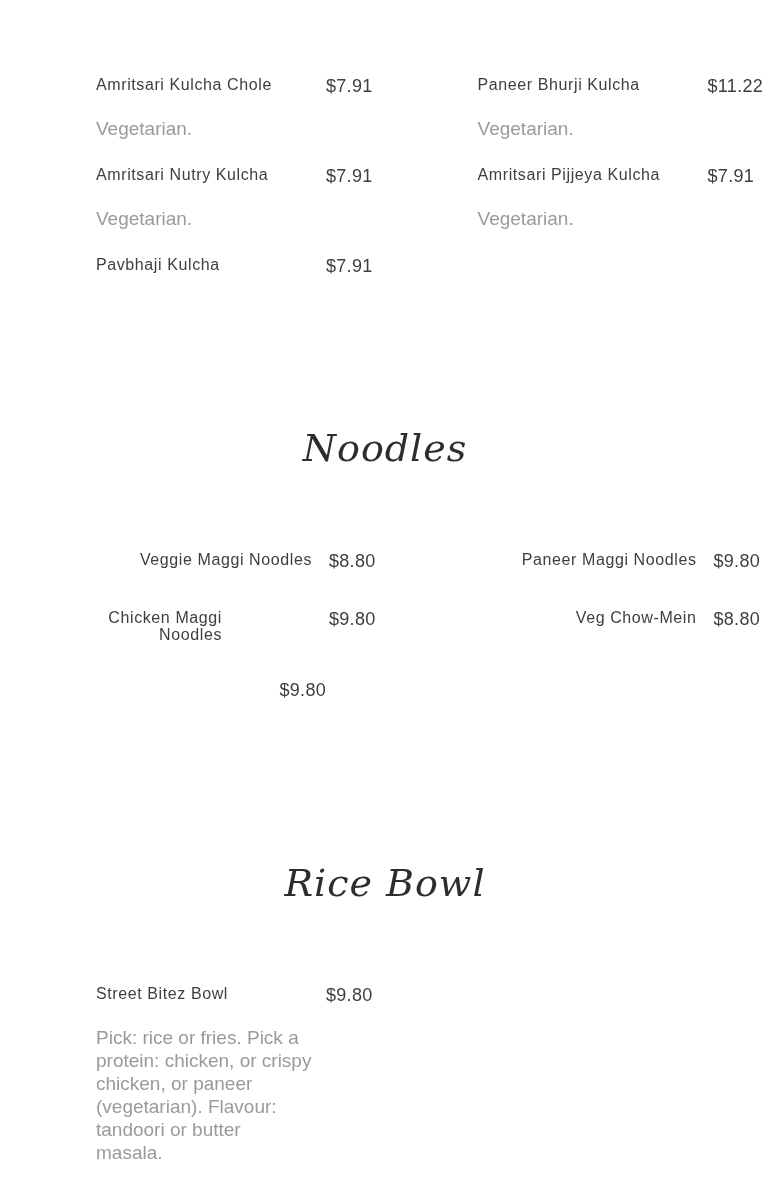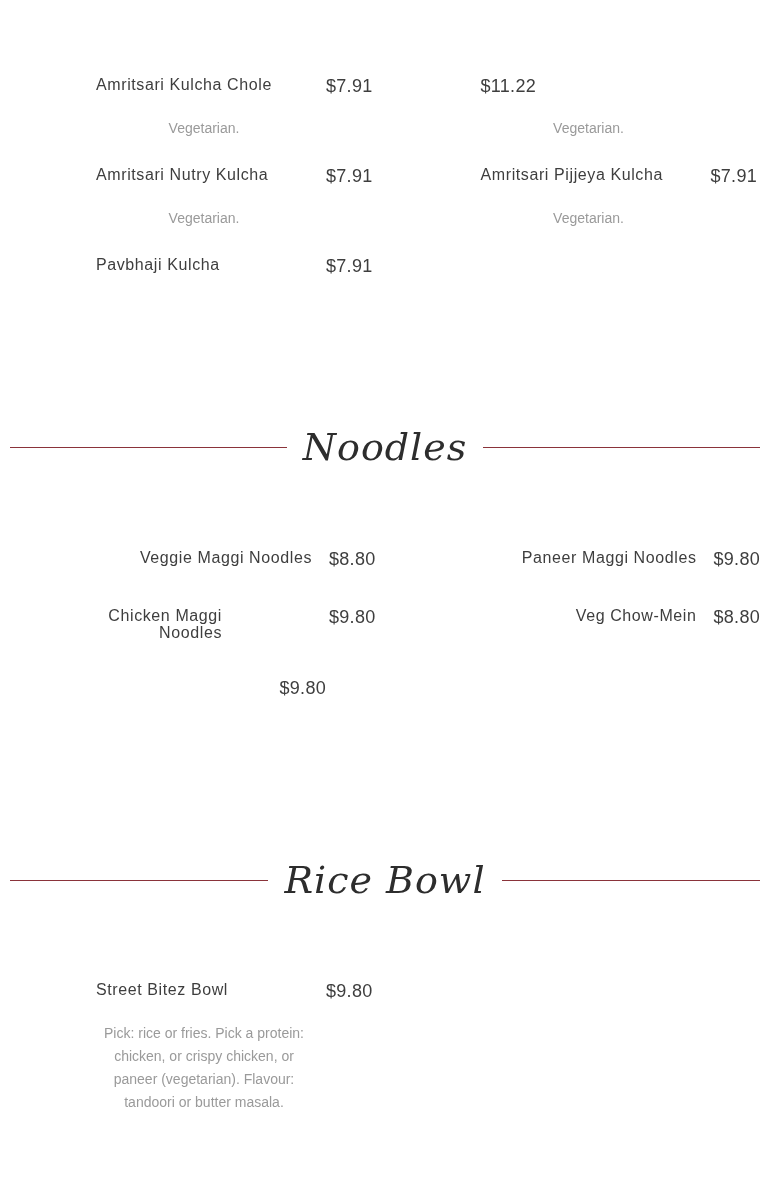--- a/index.html
+++ b/index.html
@@ -14,20 +14,21 @@
     width: 770px;
     height: 1185px;
     padding-top: 76px;
     background: #ffffff;
   }
   
   .section-heading {
     display: flex;
     align-items: center;
     margin: 122px 10px 78px 10px;
+    flex-direction: column;
   }
   .heading-rule {
     flex: 1 1 auto;
     height: 1px;
     background: #8a333a;
   }
   .section-title {
     font-family: "DejaVu Serif", serif;
     font-style: italic;
     font-weight: 400;
@@ -65,24 +66,23 @@
   }
   .item-price {
     font-size: 18px;
     letter-spacing: 0.3px;
     color: #3e3e3e;
     white-space: nowrap;
   }
   .item-desc {
     margin-top: 20px;
     max-width: 216px;
-    font-size: 14px;
+    font-size: 19px;
     line-height: 23px;
     color: #9a9a9a;
-    text-align: center;
   }
   .noodle-gap .item { margin-bottom: 37px; text-align: right; }
 </style>
 </head>
 <body>
 
 <div class="menu-page">
 
   <div class="items-grid">
     <div class="col">
@@ -103,20 +103,21 @@
       <div class="item">
         <div class="item-row">
           <span class="item-name">Pavbhaji Kulcha</span>
           <span class="item-price">$7.91</span>
         </div>
       </div>
     </div>
     <div class="col">
       <div class="item">
         <div class="item-row">
+          <span class="item-name">Paneer Bhurji Kulcha</span>
           <span class="item-price">$11.22</span>
         </div>
         <div class="item-desc">Vegetarian.</div>
       </div>
       <div class="item">
         <div class="item-row">
           <span class="item-name">Amritsari Pijjeya Kulcha</span>
           <span class="item-price">$7.91</span>
         </div>
         <div class="item-desc">Vegetarian.</div>

